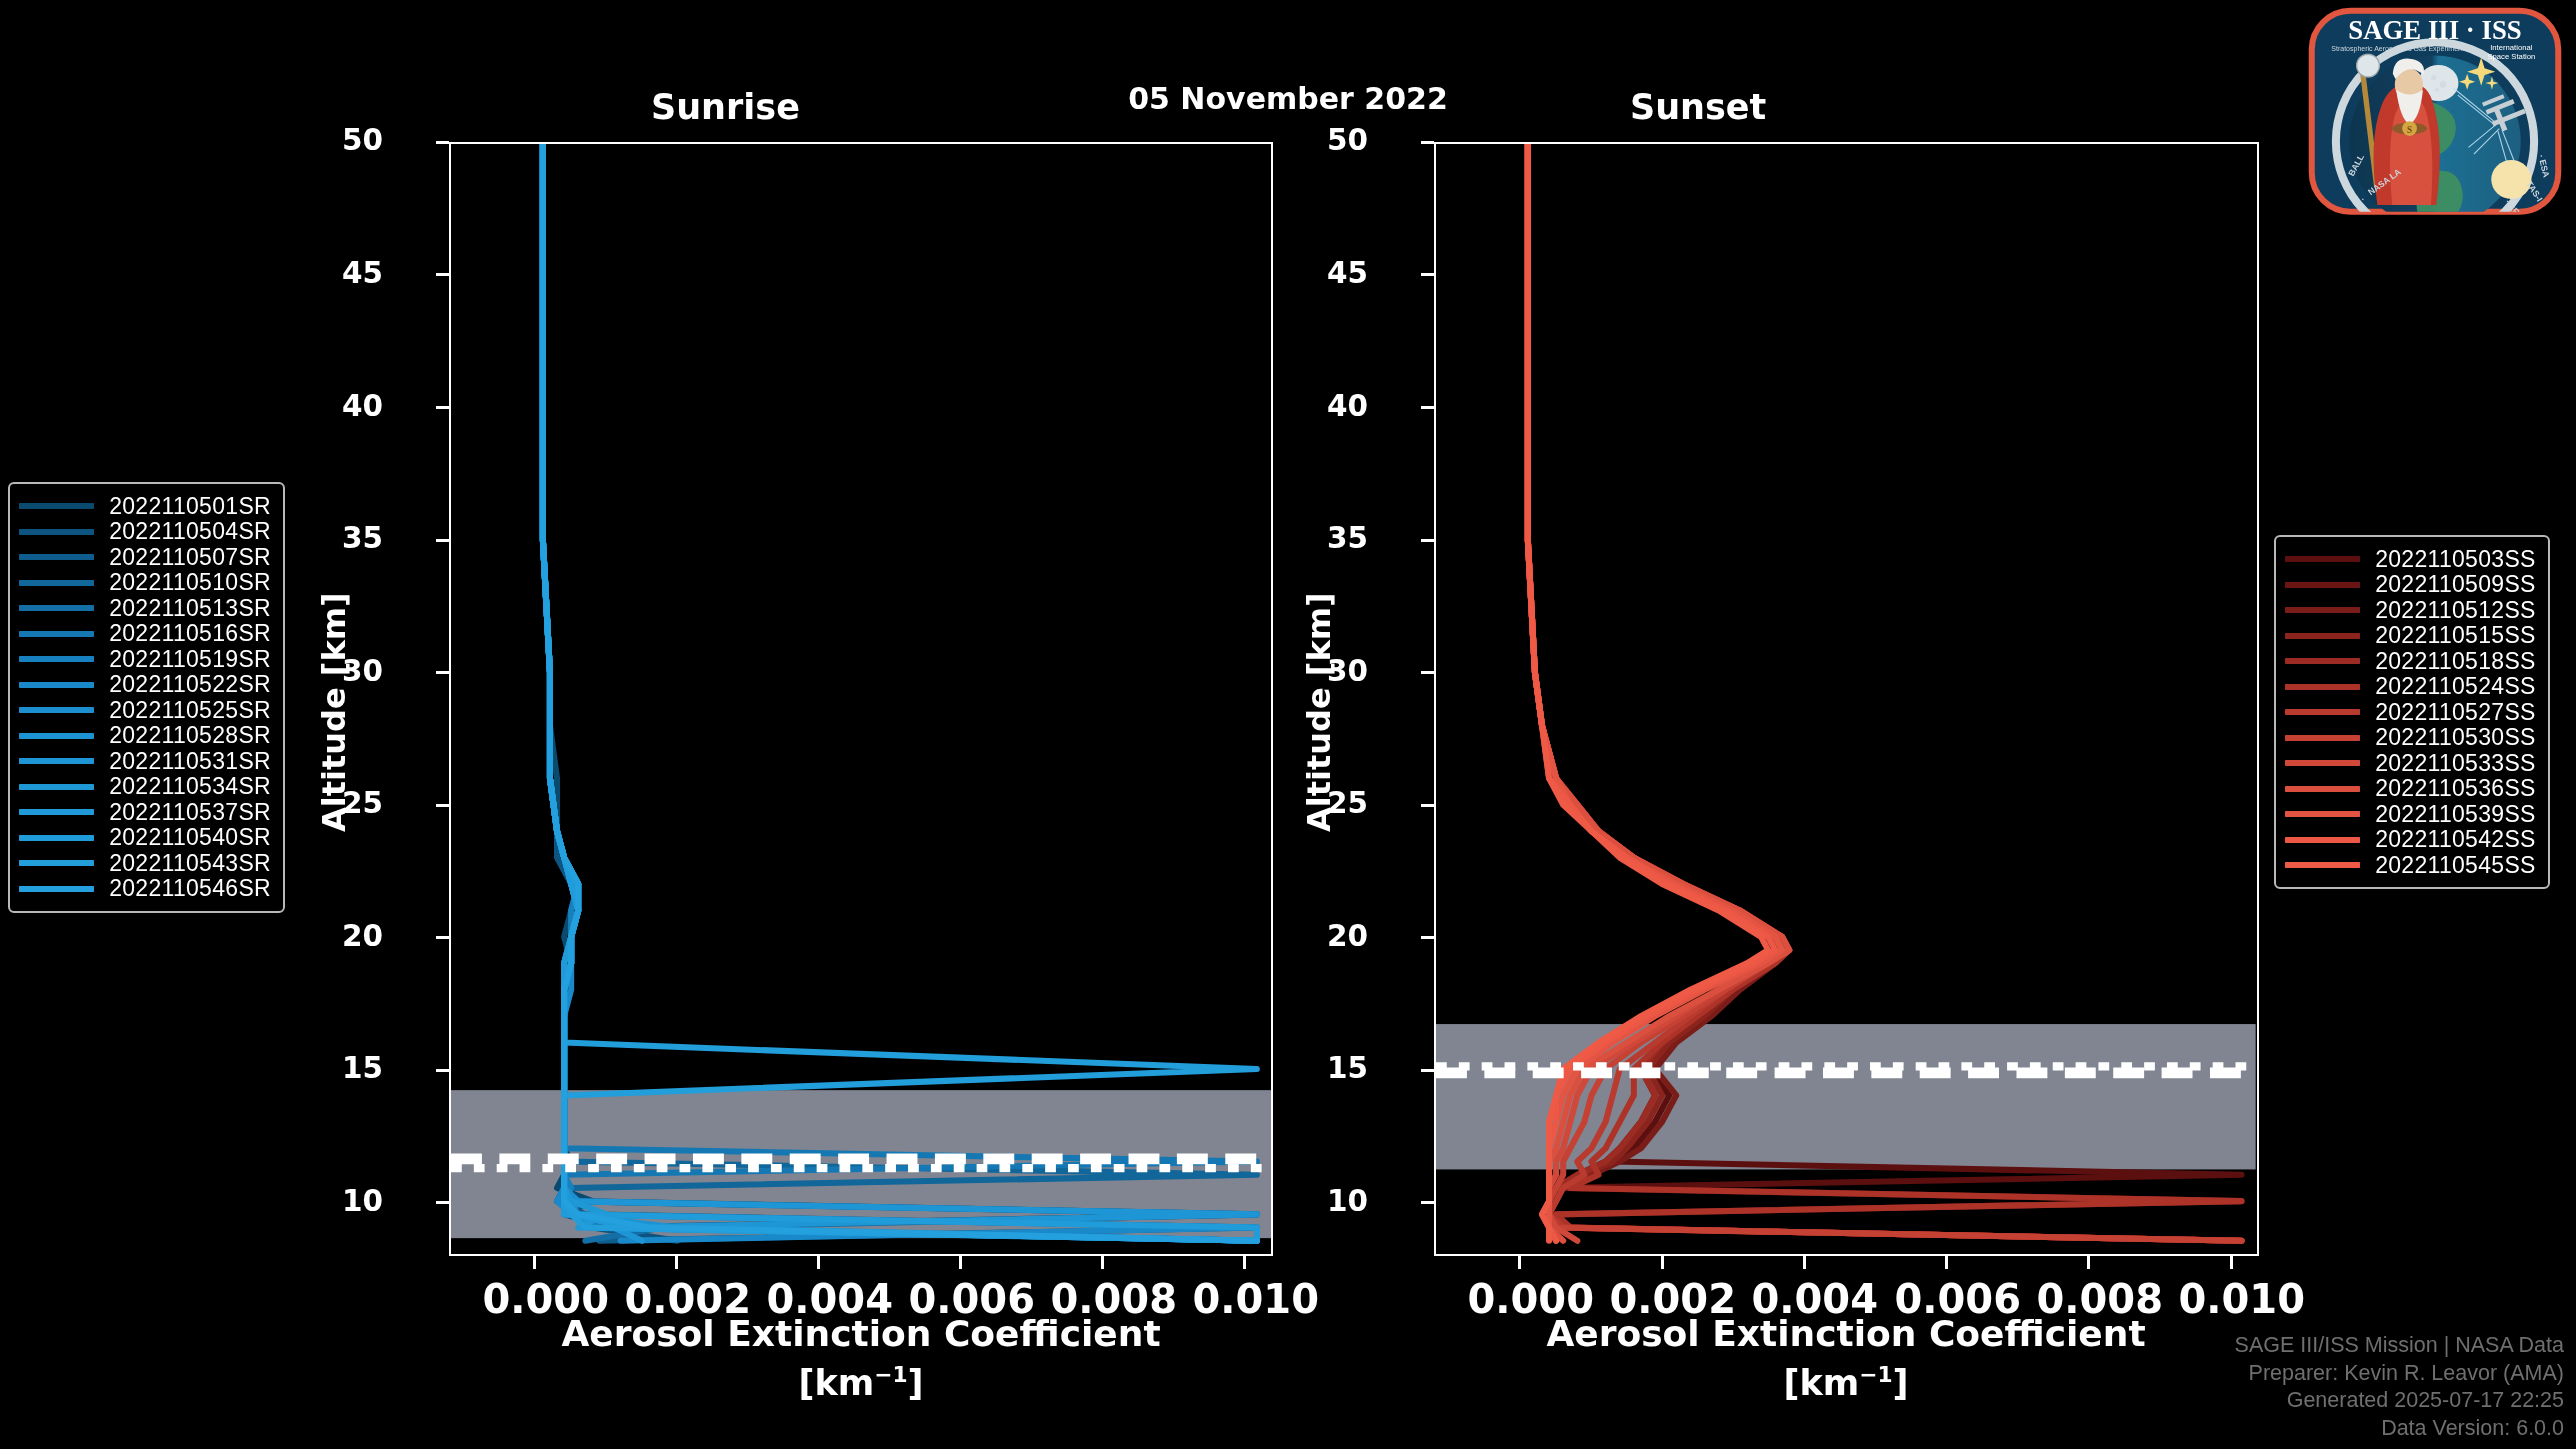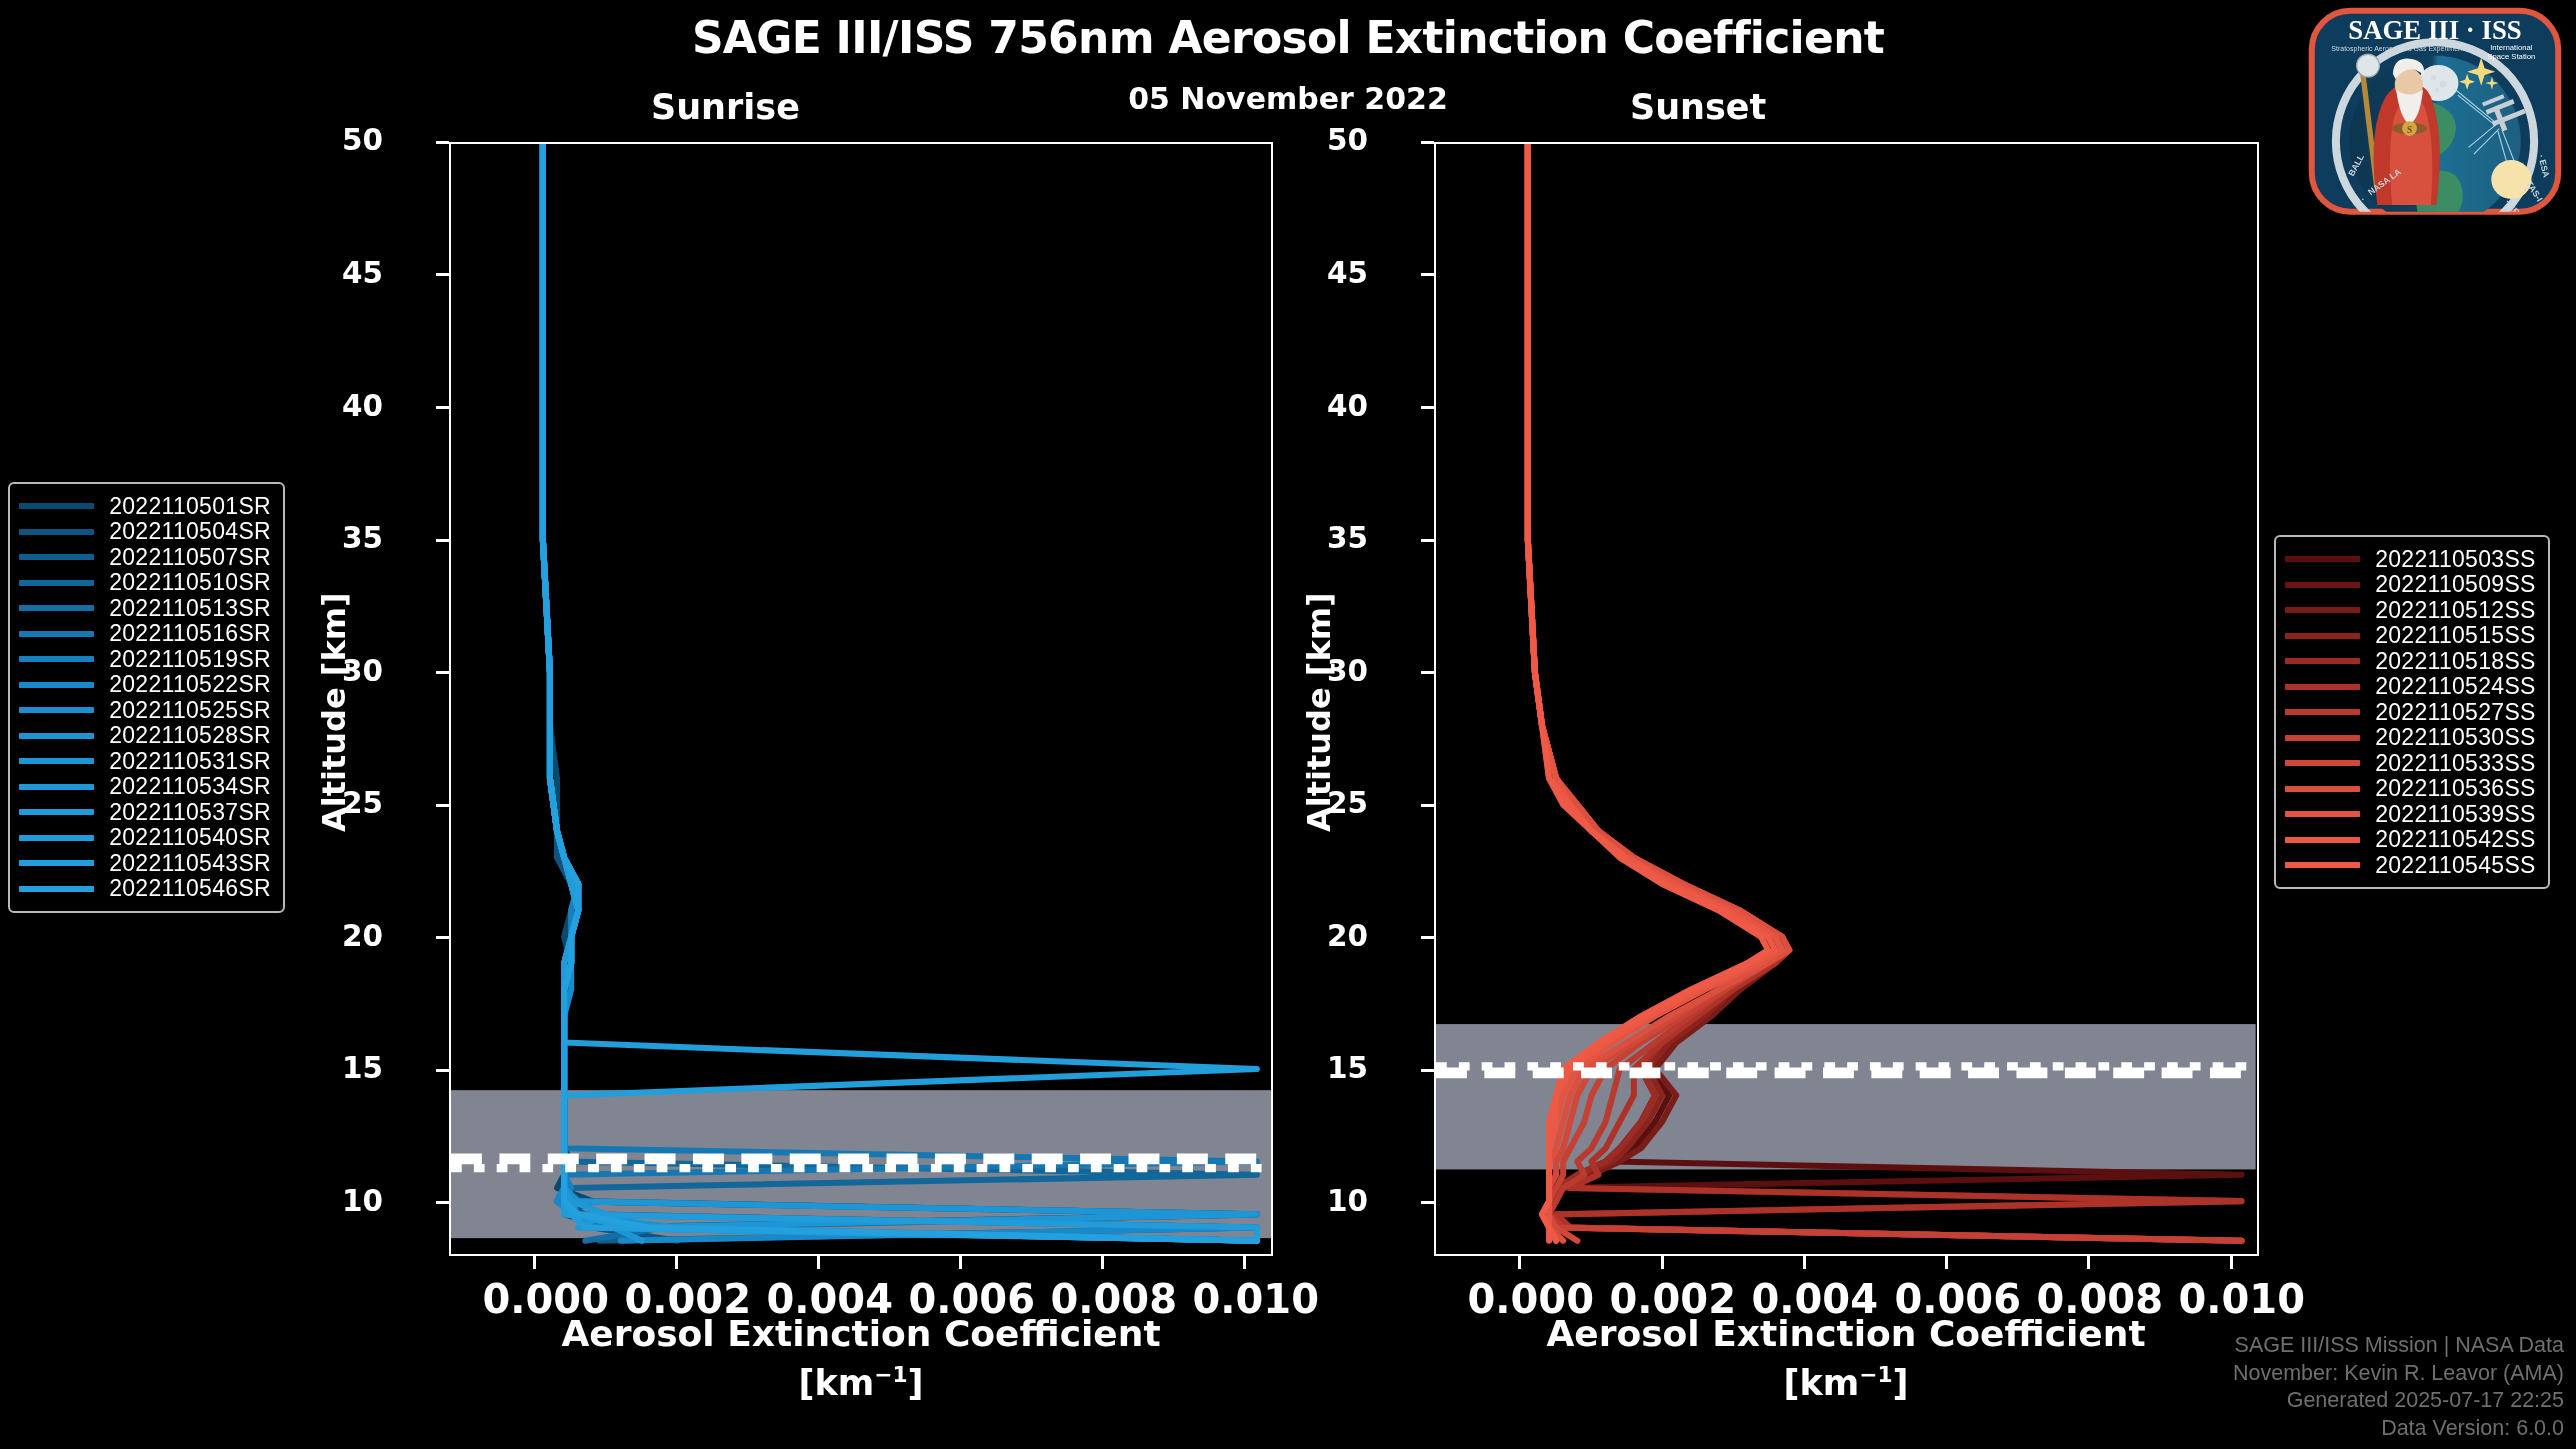--- a/index.html
+++ b/index.html
@@ -64,21 +64,20 @@
            font-size:21.5px;line-height:1.28;color:#6f6f6f;
            font-family:"Liberation Sans",sans-serif;}
 
   #logo{position:absolute;left:2302px;top:4px;width:266px;height:213px;}
 </style>
 </head>
 <body>
 
 <div id="root">
 
-  <div class="title">SAGE III/ISS 756nm Aerosol Extinction Coefficient</div>
   <div class="subtitle">05 November 2022</div>
   <div class="panel-head" id="sr-head">Sunrise</div>
   <div class="panel-head" id="ss-head">Sunset</div>
 
   <div class="axes" id="axL">
     <div class="clip">
       <svg id="svgL" viewBox="0 0 1220 1652" preserveAspectRatio="none">
           <rect x="0" y="1408.1333333333334" width="1220" height="220.26666666666665" fill="#808591"></rect>
           <polyline points="1198.97,1632.33 241.90,1612.67 168.28,1593.00 210.34,1573.33 157.76,1553.67 168.28,1534.00 178.79,1514.33 168.28,1494.67 168.28,1455.33 168.28,1416.00 168.28,1376.67 168.28,1337.33 168.28,1298.00 168.28,1258.67 178.79,1219.33 168.28,1180.00 178.79,1140.67 189.31,1101.33 168.28,1062.00 157.76,1022.67 157.76,944.00 147.24,865.33 147.24,786.67 136.72,590.00 136.72,393.33 136.72,196.67 136.72,0.00" fill="none" stroke="#0b4a6f" stroke-width="9" stroke-linejoin="round" stroke-linecap="round"></polyline>
           <polyline points="336.55,1632.33 210.34,1612.67 1198.97,1593.00 178.79,1573.33 168.28,1553.67 168.28,1534.00 168.28,1514.33 168.28,1494.67 168.28,1455.33 168.28,1416.00 168.28,1376.67 168.28,1337.33 168.28,1298.00 168.28,1258.67 168.28,1219.33 178.79,1180.00 189.31,1140.67 178.79,1101.33 157.76,1062.00 157.76,1022.67 147.24,944.00 147.24,865.33 147.24,786.67 136.72,590.00 136.72,393.33 136.72,196.67 136.72,0.00" fill="none" stroke="#0d5480" stroke-width="9" stroke-linejoin="round" stroke-linecap="round"></polyline>
@@ -320,21 +319,21 @@
       </div>
       <div class="legrow">
         <span class="swatch" style="background: rgb(239, 90, 70);"></span>
         <span class="legtxt">2022110545SS</span>
       </div>
     </div>
 
 
   <div id="credits">
     <div>SAGE III/ISS Mission | NASA Data</div>
-    <div>November: Kevin R. Leavor (AMA)</div>
+    <div>Preparer: Kevin R. Leavor (AMA)</div>
     <div>Generated 2025-07-17 22:25</div>
     <div>Data Version: 6.0.0</div>
   </div>
 
   <svg id="logo" viewBox="0 0 396 318">
     <defs>
       <clipPath id="patchclip">
           <rect x="14" y="10" width="368" height="300" rx="58"></rect>
         </clipPath>
       <linearGradient id="terminator" x1="0" y1="0" x2="1" y2="0">

